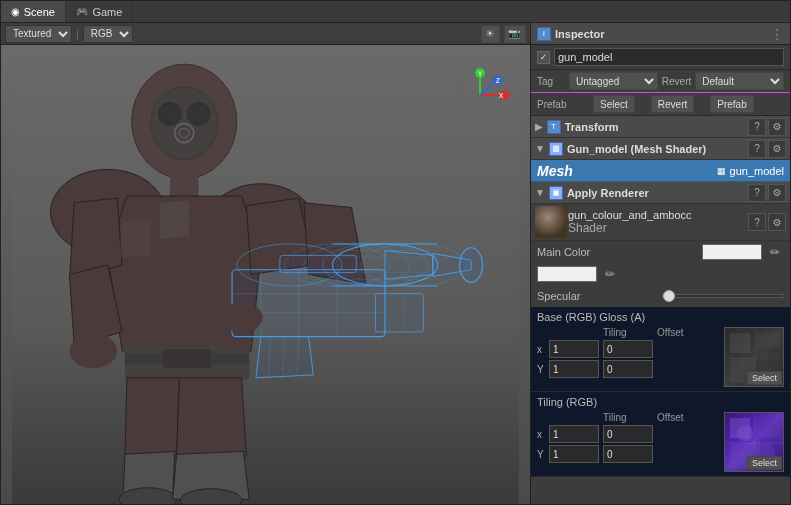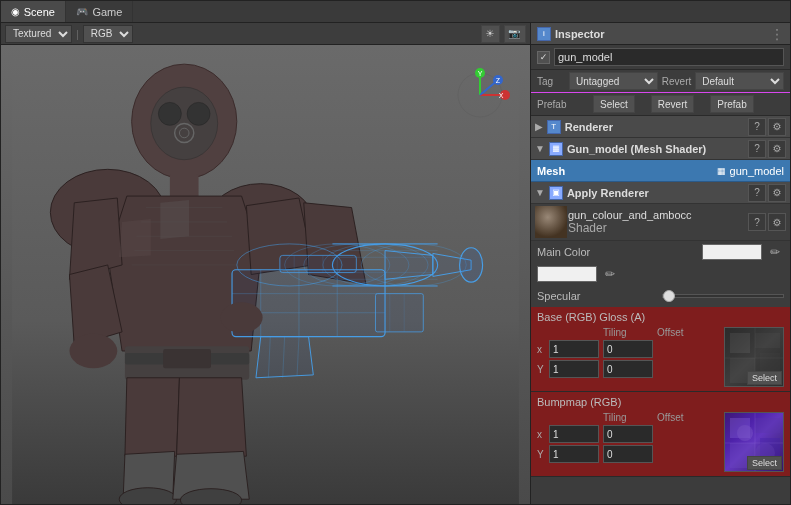--- a/index.html
+++ b/index.html
@@ -54,41 +54,41 @@
 
     
     .component-header { display: flex; align-items: center; background: #4a4a4a; padding: 2px 4px; border-bottom: 1px solid #333; height: 22px; cursor: pointer; }
     .component-arrow { color: #aaa; font-size: 10px; margin-right: 4px; }
     .component-name { font-size: 11px; color: #ddd; font-weight: bold; flex: 1; }
     .component-btns { display: flex; gap: 2px; margin-left: auto; }
     .comp-btn { width: 18px; height: 18px; background: #3a3a3a; border: 1px solid #555; color: #aaa; font-size: 10px; cursor: pointer; display: flex; align-items: center; justify-content: center; }
 
     
     .mesh-filter-row { display: flex; align-items: center; background: #3c78b0; padding: 2px 6px; border-bottom: 1px solid #2a5a8a; height: 22px; }
-    .mesh-label { color: #fff; font-size: 11px; font-weight: bold; flex: 1; }
+    .mesh-label { color: #fff; font-size: 14px; font-weight: bold; flex: 1; font-style: italic; }
     .mesh-value { color: #fff; font-size: 11px; display: flex; align-items: center; gap: 4px; }
 
     
     .mesh-renderer-header { display: flex; align-items: center; background: #4a4a4a; padding: 2px 4px; border-bottom: 1px solid #333; height: 22px; cursor: pointer; }
 
     
     .material-row { display: flex; align-items: center; padding: 2px 4px; gap: 1px; border-bottom: 1px solid #333; background: #3e3e3e; }
     .mat-thumb { width: 32px; height: 32px; background: #888; flex-shrink: 0; display: flex; align-items: center; justify-content: center; }
     .mat-info { flex: 1; }
     .mat-name { font-size: 11px; color: #ddd; }
     .shader-row { display: flex; align-items: center; gap: 4px; }
     .shader-label { font-size: 12px; color: #aaa; }
     .shader-select { background: #505050; border: 1px solid #444; color: #ddd; font-size: 10px; padding: 1px 2px; height: 18px; flex: 1; cursor: pointer; }
     .prop-row { display: flex; align-items: center; padding: 2px 6px; height: 22px; gap: 4px; }
     .prop-label { color: #bbb; font-size: 11px; flex: 1; }
     .prop-picker { width: 60px; height: 16px; background: #f8f8f8; border: 1px solid #666; cursor: pointer; }
     .prop-icon-btn { width: 18px; height: 18px; background: none; border: none; color: #aaa; cursor: pointer; font-size: 14px; }
 
     
-    .tex-section { background: #7f1d1d; border-bottom: 1px solid #2a2a2a; padding: 4px 6px; }
+    .tex-section { background: #0f172a; border-bottom: 1px solid #2a2a2a; padding: 4px 6px; }
     .tex-title { font-size: 11px; color: #bbb; margin-bottom: 4px; }
     .tex-content { display: flex; gap: 8px; }
     .tex-left { flex: 1; }
     .tex-tiling-row { display: flex; align-items: center; gap: 4px; margin-bottom: 2px; }
     .tex-axis { color: #aaa; font-size: 10px; width: 8px; }
     .tex-num { background: #2a2a2a; border: 1px solid #555; color: #ddd; font-size: 10px; padding: 1px 3px; height: 18px; width: 50px; }
     .tex-thumb { width: 60px; height: 60px; flex-shrink: 0; border: 1px solid #555; position: relative; overflow: hidden; }
     .tex-thumb-inner { width: 100%; height: 100%; }
     .tex-select-btn { background: #505050; border: 1px solid #444; color: #ddd; font-size: 9px; padding: 1px 4px; cursor: pointer; position: absolute; bottom: 1px; right: 1px; }
 
@@ -313,21 +313,21 @@
           <span class="prefab-label">Prefab</span>
           <button class="prefab-btn">Select</button>
           <button class="prefab-btn">Revert</button>
           <button class="prefab-btn">Prefab</button>
         </div>
 
         <div class="component-header">
           <span class="component-arrow">▶</span>
           <div class="icon-box">T</div>
           <span style="width:4px"></span>
-          <span class="component-name">Renderer</span>
+          <span class="component-name">Transform</span>
           <div class="component-btns">
             <button class="comp-btn">?</button>
             <button class="comp-btn">⚙</button>
           </div>
         </div>
 
         <div class="component-header">
           <span class="component-arrow">▼</span>
           <div class="icon-box" style="background:#88aaff;">▦</div>
           <span style="width:4px"></span>
@@ -426,21 +426,21 @@
                   <line x1="0" y1="30" x2="60" y2="30" stroke="#666" stroke-width="0.5" opacity="0.5"></line>
                   <line x1="30" y1="0" x2="30" y2="60" stroke="#666" stroke-width="0.5" opacity="0.5"></line>
                 </svg>
               </div>
               <button class="tex-select-btn">Select</button>
             </div>
           </div>
         </div>
 
         <div class="tex-section">
-          <div class="tex-title">Bumpmap (RGB)</div>
+          <div class="tex-title">Tiling (RGB)</div>
           <div class="tex-content">
             <div class="tex-left">
 
               <div style="display:flex;gap:4px;margin-bottom:2px;padding-left:12px;">
                 <span style="width:50px;font-size:10px;color:#999;"></span>
                 <span style="width:50px;font-size:10px;color:#999;">Tiling</span>
                 <span style="width:50px;font-size:10px;color:#999;">Offset</span>
               </div>
 
               <div class="tex-tiling-row">

